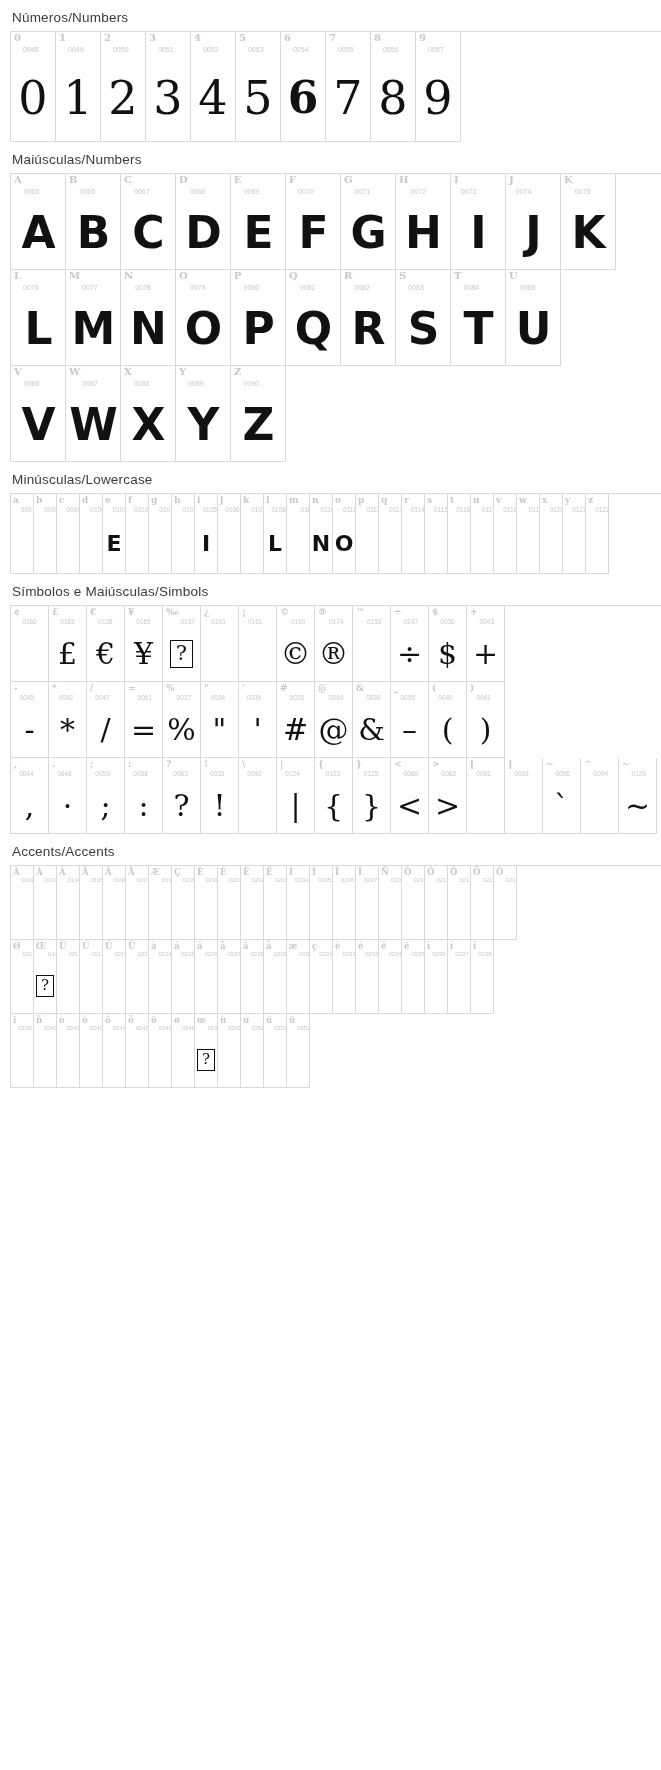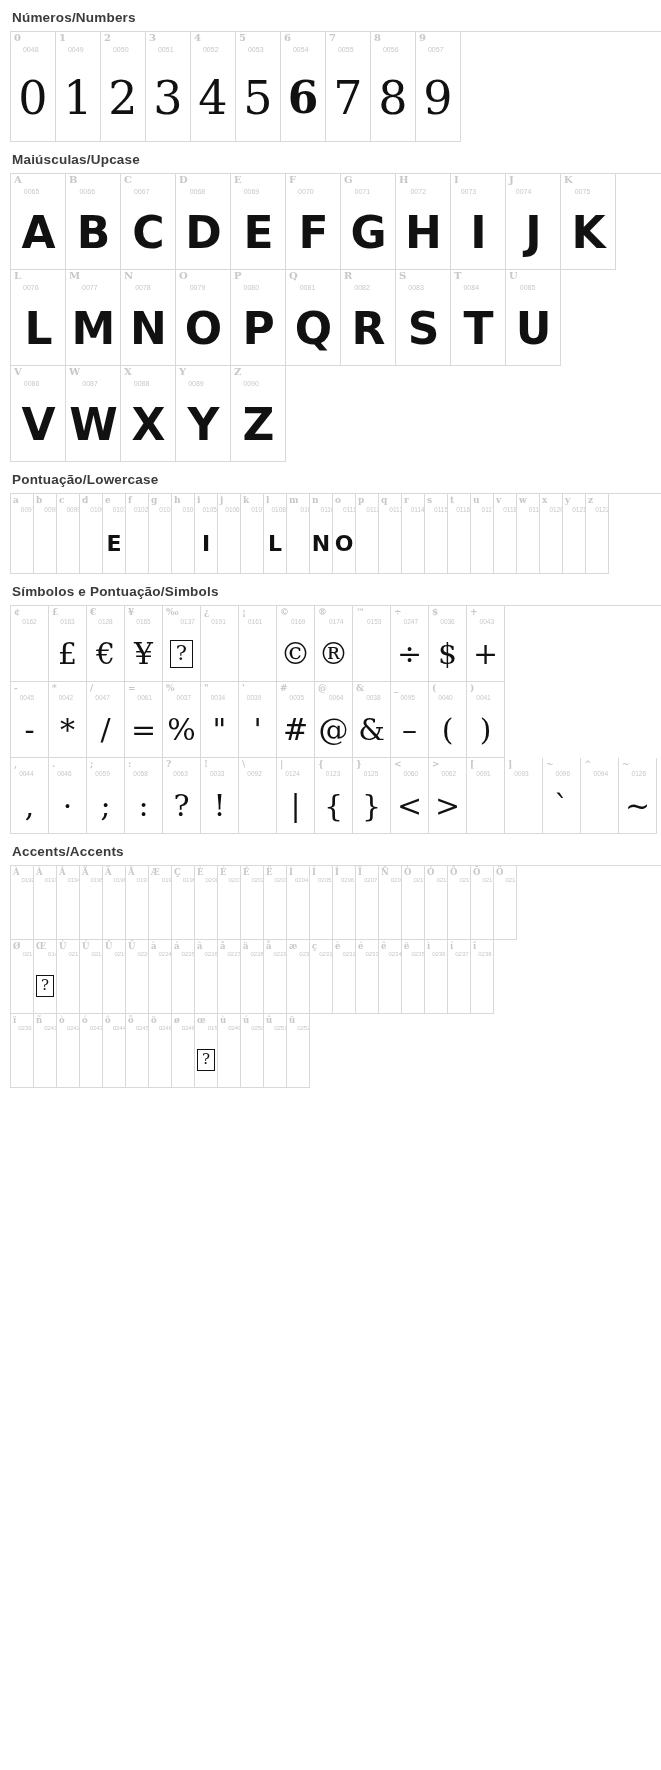--- a/index.html
+++ b/index.html
@@ -18,21 +18,20 @@
     box-sizing: border-box;
   }
   .section {
     margin: 0 0 0 0;
   }
   .section-title {
     font-size: 13.5px;
     color: #3b3b3b;
     padding: 10px 0 6px 12px;
     letter-spacing: 0.2px;
-    font-weight: bold;
   }
   .grid {
     border-left: 1px solid #d9d9d9;
     border-top: 1px solid #d9d9d9;
     display: flex;
     flex-wrap: wrap;
     box-sizing: border-box;
     margin-left: 10px;
   }
   .grid-row {
@@ -199,21 +198,21 @@
               <div class="cell-head">
                 <span class="ch">9</span>
                 <span class="code">0057</span>
               </div>
               <div class="cell-glyph">9</div>
             </div>
           </div>
         </div>
       </div>
       <div class="section upcase">
-        <div class="section-title">Maiúsculas/Upcase</div>
+        <div class="section-title">Maiúsculas/Numbers</div>
         <div class="grid">
           <div class="grid-row">
             <div class="cell">
               <div class="cell-head">
                 <span class="ch">A</span>
                 <span class="code">0065</span>
               </div>
               <div class="cell-glyph">A</div>
             </div>
             <div class="cell">
@@ -392,21 +391,21 @@
               <div class="cell-head">
                 <span class="ch">Z</span>
                 <span class="code">0090</span>
               </div>
               <div class="cell-glyph">Z</div>
             </div>
           </div>
         </div>
       </div>
       <div class="section lower">
-        <div class="section-title">Pontuação/Lowercase</div>
+        <div class="section-title">Minúsculas/Lowercase</div>
         <div class="grid">
           <div class="grid-row">
             <div class="cell">
               <div class="cell-head">
                 <span class="ch">a</span>
                 <span class="code">0097</span>
               </div>
               <div class="cell-glyph"></div>
             </div>
             <div class="cell">
@@ -583,21 +582,21 @@
               <div class="cell-head">
                 <span class="ch">z</span>
                 <span class="code">0122</span>
               </div>
               <div class="cell-glyph"></div>
             </div>
           </div>
         </div>
       </div>
       <div class="section symbols">
-        <div class="section-title">Símbolos e Pontuação/Simbols</div>
+        <div class="section-title">Símbolos e Maiúsculas/Simbols</div>
         <div class="grid">
           <div class="grid-row">
             <div class="cell">
               <div class="cell-head">
                 <span class="ch">¢</span>
                 <span class="code">0162</span>
               </div>
               <div class="cell-glyph"></div>
             </div>
             <div class="cell">

